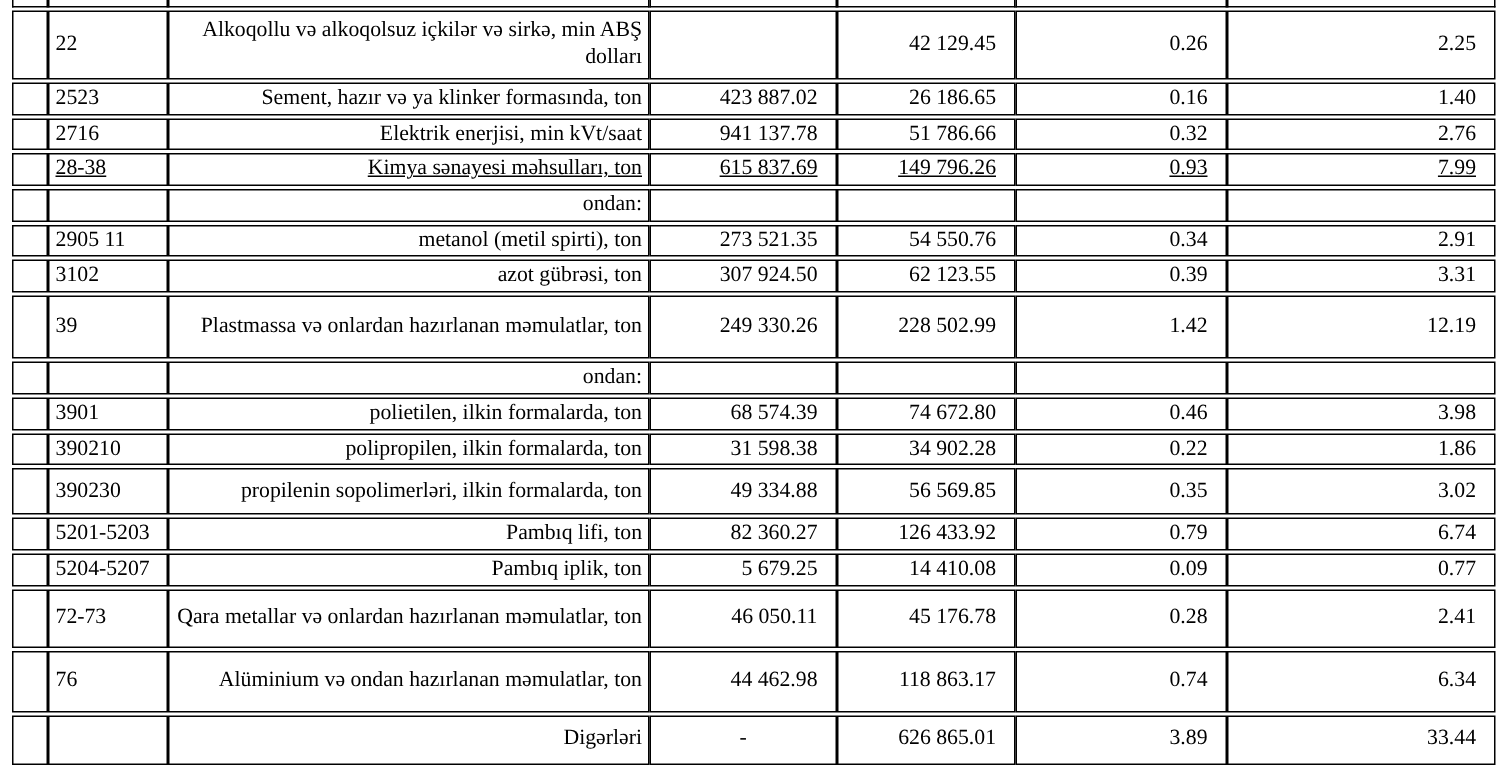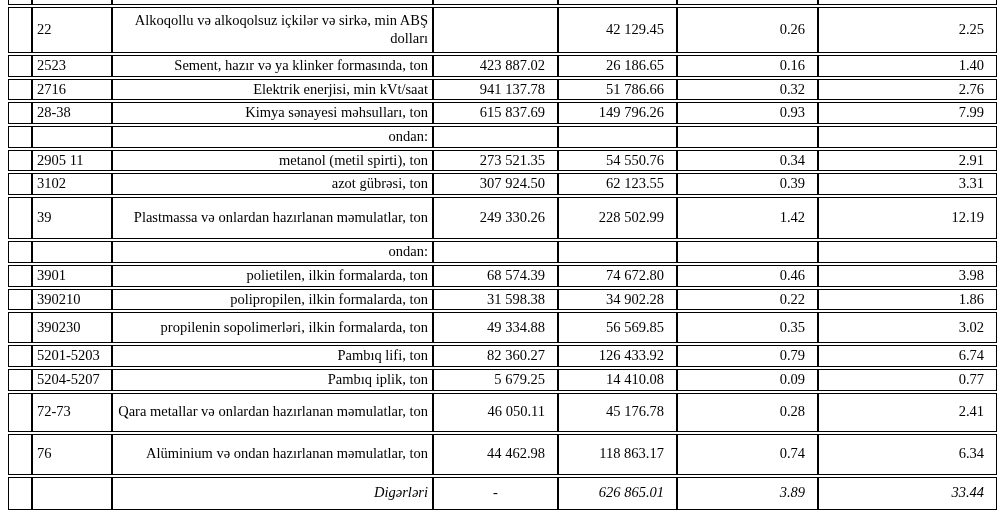--- a/index.html
+++ b/index.html
@@ -87,21 +87,21 @@
       </tr>
       <tr style="height: 19px;">
         <td class="cell-spacer"></td>
         <td class="cell-code">2716</td>
         <td class="cell-name">Elektrik enerjisi, min kVt/saat</td>
         <td class="cell-num">941 137.78</td>
         <td class="cell-num">51 786.66</td>
         <td class="cell-num">0.32</td>
         <td class="cell-num">2.76</td>
       </tr>
-      <tr style="height: 19px;">
+      <tr style="height: 19px; text-decoration: underline;">
         <td class="cell-spacer"></td>
         <td class="cell-code">28-38</td>
         <td class="cell-name">Kimya sənayesi məhsulları, ton</td>
         <td class="cell-num">615 837.69</td>
         <td class="cell-num">149 796.26</td>
         <td class="cell-num">0.93</td>
         <td class="cell-num">7.99</td>
       </tr>
       <tr style="height: 19px;">
         <td class="cell-spacer"></td>
@@ -204,21 +204,21 @@
       </tr>
       <tr style="height: 41px;">
         <td class="cell-spacer"></td>
         <td class="cell-code">76</td>
         <td class="cell-name">Alüminium və ondan hazırlanan məmulatlar, ton</td>
         <td class="cell-num">44 462.98</td>
         <td class="cell-num">118 863.17</td>
         <td class="cell-num">0.74</td>
         <td class="cell-num">6.34</td>
       </tr>
-      <tr style="height: 33px; font-style: italic;">
+      <tr style="height: 33px;">
         <td class="cell-spacer"></td>
         <td class="cell-code"></td>
         <td class="cell-name">Digərləri</td>
         <td class="cell-num dash">-</td>
         <td class="cell-num">626 865.01</td>
         <td class="cell-num">3.89</td>
         <td class="cell-num">33.44</td>
       </tr>
     </tbody>
 </table>

